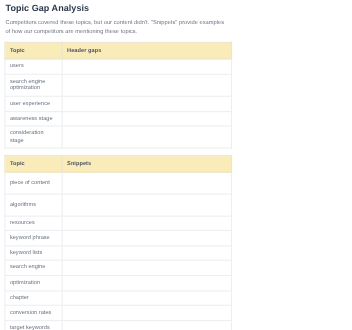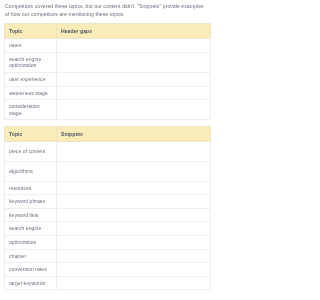--- a/index.html
+++ b/index.html
@@ -75,20 +75,21 @@
     letter-spacing: 0.02px;
   }
   table.gap-table tr.tall td { padding-top: 6px; padding-bottom: 6px; }
   table.gap-table td.detail-cell { color: #6a7180; }
 </style>
 </head>
 <body>
 
 <div class="page">
 
+  <h1 class="report-title">Topic Gap Analysis</h1>
 
   <p class="report-desc">Competitors covered these topics, but our content didn't. "Snippets" provide examples of how our competitors are mentioning these topics.</p>
 
   <div id="tables-container">
       <table class="gap-table">
         <colgroup>
           <col class="c-topic">
           <col class="c-detail">
         </colgroup>
         <thead>

